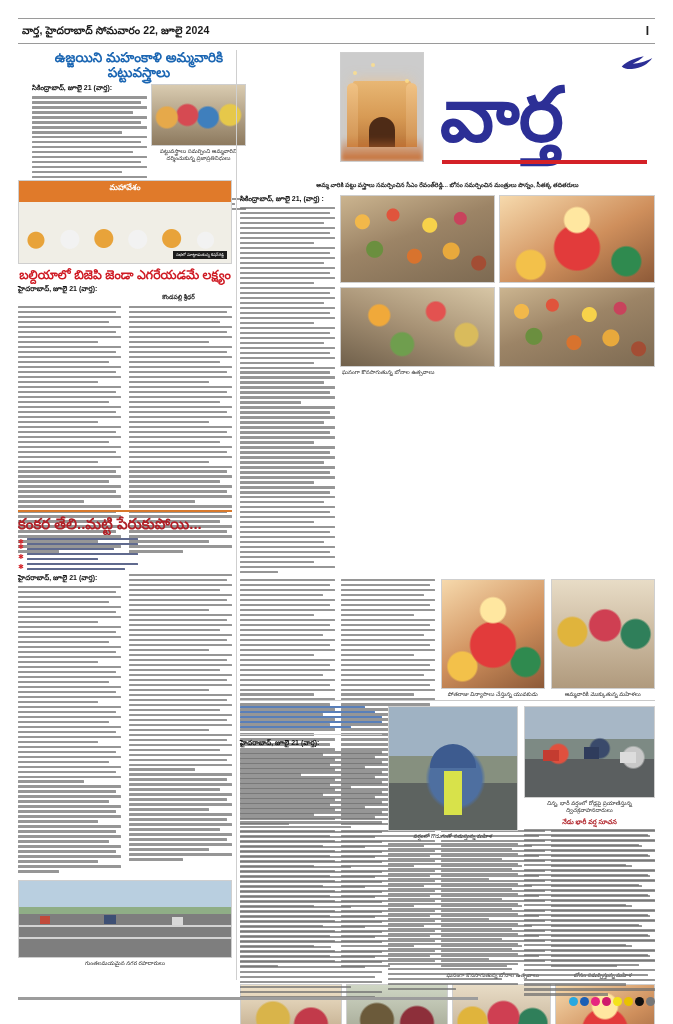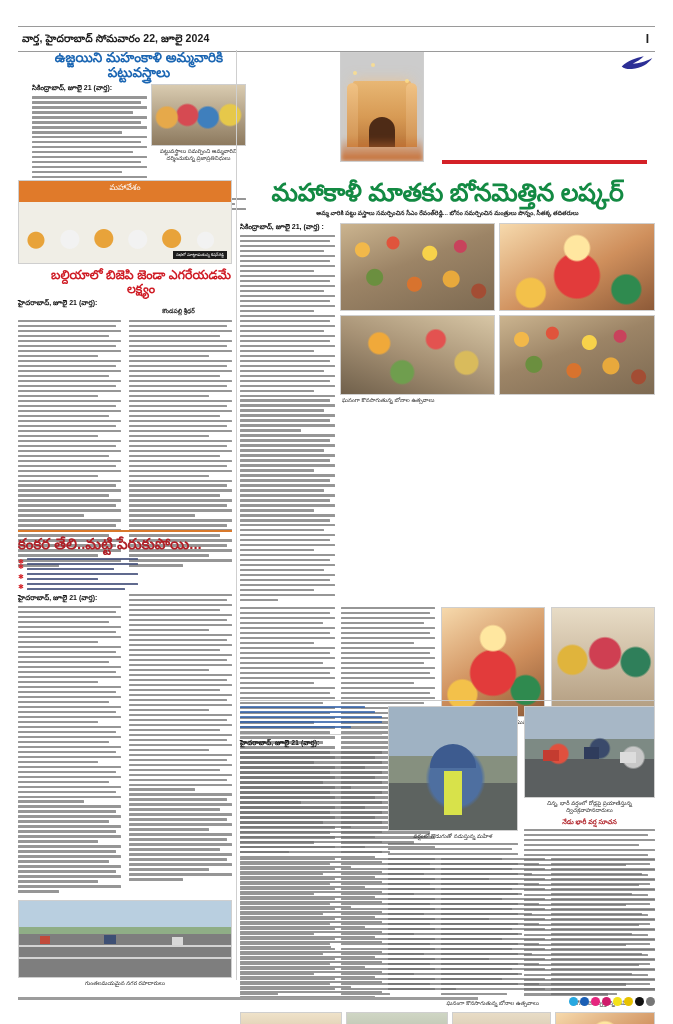--- a/index.html
+++ b/index.html
@@ -12,21 +12,20 @@
     position: relative;
   }
   .page { position: relative; width: 673px; height: 1024px; background:#fff; padding: 0; }
 
   
   .topbar {
     position: absolute; left: 18px; top: 18px; width: 637px; height: 26px;
     border-top: 1px solid #9a9a9a; border-bottom: 1px solid #9a9a9a;
     display: flex; align-items: center; justify-content: space-between;
     padding: 0 4px;
-    margin-top: 8px;
   }
   .topbar .dateline {
     font-size: 10.5px; color: #1a1a1a; font-weight: bold; letter-spacing: .1px;
     white-space: nowrap;
   }
   .topbar .pageno { font-size: 12px; color: #222; font-weight: bold; padding-right: 2px; }
 
   
   .logo-block { position: absolute; left: 332px; top: 48px; width: 323px; height: 128px; }
   .charminar {
@@ -73,21 +72,21 @@
   .logo-varta {
     position: absolute; left: 108px; top: 32px;
     font-size: 76px; font-weight: bold; color: #2c2f96; line-height: .92;
     letter-spacing: -1px;
   }
   .logo-rule { position:absolute; left:110px; top:112px; width:205px; height:4px; background:#d42127; }
 
   
   .hl { font-weight: bold; line-height: 1.12; }
   .hl-blue { color: #1b66b3; }
-  .hl-red  { color: #cf1b24; margin-left: 32px; }
+  .hl-red  { color: #cf1b24; }
   .hl-green{ color: #138a43; }
   .hl-dark { color: #b02027; }
 
   .rule-top { border-top: 2px solid #d8792c; }
   .rule-thin { border-top: 1px solid #c9c9c9; }
 
   
   .txt { display: block; }
   .txt i {
     display: block; height: 3px; margin-bottom: 3.2px;
@@ -236,20 +235,21 @@
       <div class="mon"></div>
         <div class="arch"></div>
         <div class="glow"></div>
       <span class="spk" style="left:12px;top:18px"></span>
       <span class="spk" style="left:64px;top:26px"></span>
       <span class="spk" style="left:30px;top:10px"></span>
     </div>
     <svg class="bird" viewBox="0 0 40 24">
       <path d="M2 16 C10 9, 18 6, 28 4 C24 8, 20 10, 15 13 C22 12, 29 11, 38 6 C33 13, 25 18, 14 19 C9 19.5, 5 18.5, 2 16 Z" fill="#2c2f96"></path>
     </svg>
+    <div class="logo-varta">వార్త</div>
     <div class="logo-rule"></div>
   </div>
 
   <div style="position:absolute;left:32px;top:50px;width:214px;">
     <div class="hl hl-blue" style="font-size:13.5px;text-align:center;">ఉజ్జయిని మహంకాళి అమ్మవారికి పట్టువస్త్రాలు</div>
 
     <div style="display:flex;gap:4px;margin-top:4px;">
       <div style="width:115px;">
         <span class="lead">సికింద్రాబాద్, జూలై 21 (వార్త):</span>
         <span class="txt tiny">
@@ -285,21 +285,21 @@
         <i class="s95"></i>
         <i class="s100"></i>
         <i class="s88"></i>
         <i class="s52"></i>
     </span>
   </div>
 
   <div style="position:absolute;left:18px;top:180px;width:214px;">
     <div class="photo ph-meet" style="height:84px;">
       <div class="row"></div>
-      <div style="position:absolute;left:50%;transform:translateX(-50%);top:2px;font-size:8px;color:#fff;font-weight:normal">మహావేశం</div>
+      <div style="position:absolute;left:50%;transform:translateX(-50%);top:2px;font-size:8px;color:#fff;font-weight:bold">మహావేశం</div>
       <div style="position:absolute;right:4px;bottom:4px;background:#1c1c1c;color:#fff;font-size:4px;padding:1px 3px">సభలో మాట్లాడుతున్న కిషన్‌రెడ్డి</div>
     </div>
     <div class="hl hl-red" style="font-size:12.5px;text-align:center;margin-top:4px;">బల్దియాలో బిజెపి జెండా ఎగరేయడమే లక్ష్యం</div>
 
     <div style="display:flex;gap:6px;margin-top:3px;">
       <div style="width:103px;">
         <span class="lead">హైదరాబాద్, జూలై 21 (వార్త):</span>
       </div>
       <div style="width:103px;text-align:center;">
         <span class="byline">కొండపల్లి శ్రీధర్</span>
@@ -407,21 +407,21 @@
           <i class="s100"></i>
         <i class="s95"></i>
           <i class="s100"></i>
           <i class="s78"></i>
           <i class="s100"></i>
           <i class="s52"></i>
       </span>
     </div>
   </div>
 
-  <div style="position:absolute;left:18px;top:530px;width:214px;">
+  <div style="position:absolute;left:18px;top:510px;width:214px;">
     <div class="rule-top" style="margin-bottom:4px;"></div>
     <div class="hl hl-dark" style="font-size:15px;">కంకర తేలి..మట్టి పేరుకుపోయి...</div>
 
     <ul class="bullets" style="margin-top:5px;width:120px;">
       <li>
           <span class="star">✱</span>
         <span class="txt tiny">
             <i class="s100"></i>
           </span>
         </li>
@@ -582,21 +582,20 @@
       <div style="position:absolute;left:10%;top:46%;width:10px;height:8px;background:#c14a3a"></div>
       <div style="position:absolute;left:40%;top:44%;width:12px;height:9px;background:#3d4f74"></div>
       <div style="position:absolute;left:72%;top:47%;width:11px;height:8px;background:#d8d8d8"></div>
     </div>
     <div class="cap">గుంతలమయమైన నగర రహదారులు</div>
   </div>
 
   <div class="sep-v" style="left:236px;top:50px;height:930px;"></div>
 
   <div style="position:absolute;left:240px;top:178px;width:415px;">
-    <div class="hl hl-green" style="font-size:25px;text-align:center;letter-spacing:-.3px;">మహాకాళీ మాతకు బోనమెత్తిన లష్కర్</div>
     <div style="font-size:6px;color:#111;text-align:center;font-weight:bold;margin-top:4px;">అమ్మ వారికి పట్టు వస్త్రాలు సమర్పించిన సీఎం రేవంత్‌రెడ్డి... బోనం సమర్పించిన మంత్రులు పొన్నం, సీతక్క తదితరులు</div>
 
     <div style="display:flex;gap:5px;margin-top:5px;">
       <div style="width:95px;">
         <span class="lead">సికింద్రాబాద్, జూలై 21, (వార్త) :</span>
         <span class="txt tiny">
           <i class="s100"></i>
             <i class="s95"></i>
             <i class="s100"></i>
             <i class="s88"></i>

